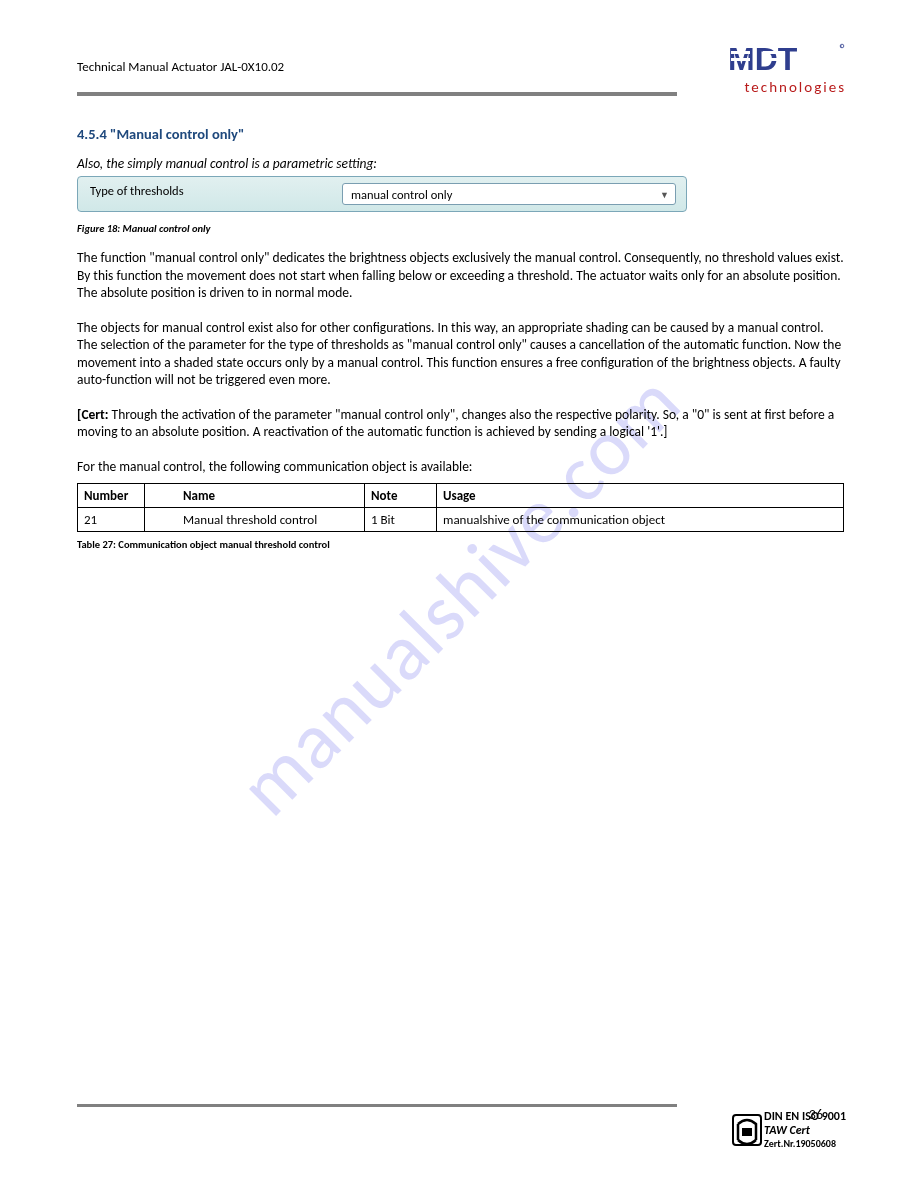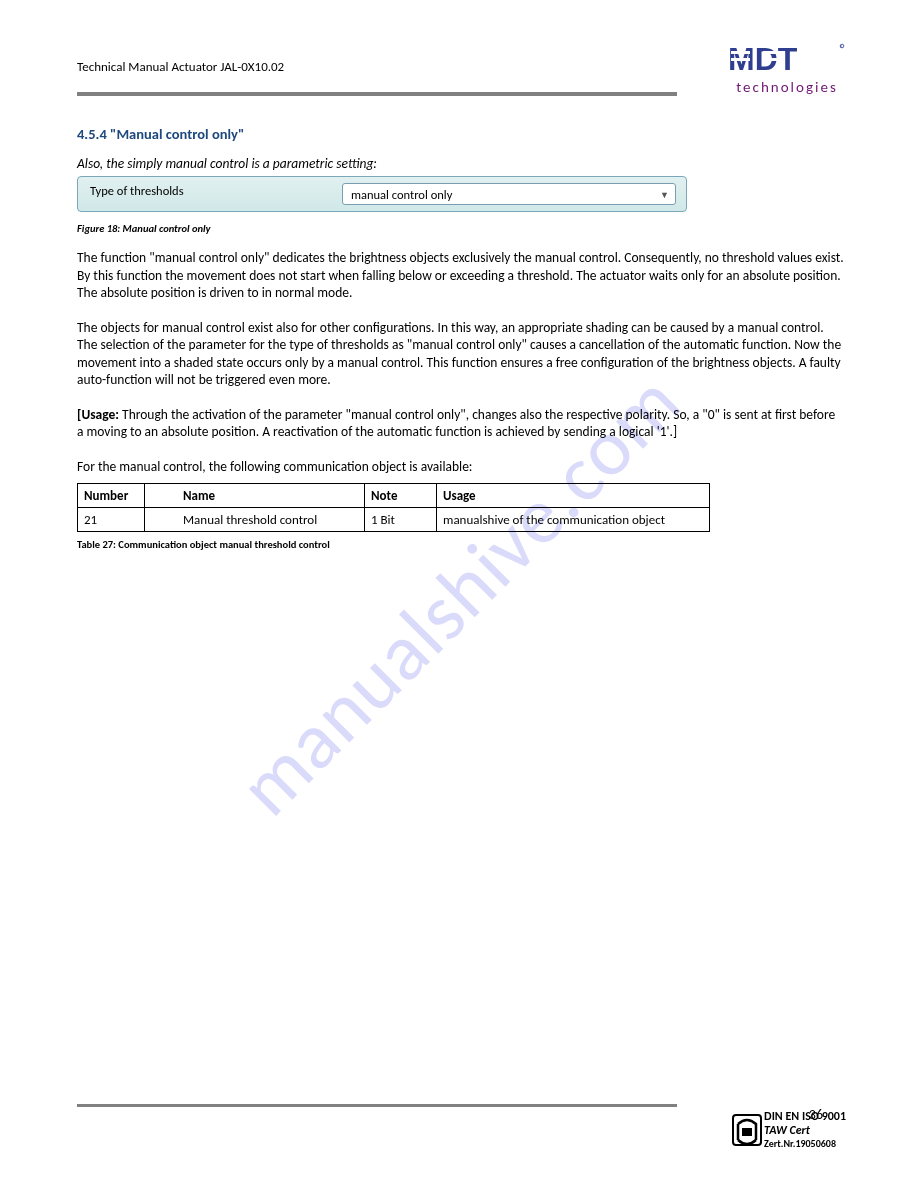--- a/index.html
+++ b/index.html
@@ -22,21 +22,21 @@
       pointer-events: none;
       z-index: 0;
       letter-spacing: 1px;
       white-space: nowrap;
     }
     .top-rule { position: absolute; left: 77px; top: 92px; width: 600px; height: 4px; background: #808080; }
     .bottom-rule { position: absolute; left: 77px; top: 1104px; width: 600px; height: 3px; background: #808080; }
     .page-number { position: absolute; right: 95px; top: 1106px; font-size: 14px; }
     .logo-top { position: absolute; right: 72px; top: 42px; text-align: center; }
     .logo-top svg { display: block; }
-    .logo-sub { color: #701a75; font-size: 15px; letter-spacing: 2px; margin-top: 2px; }
+    .logo-sub { color: #b91c1c; font-size: 15px; letter-spacing: 2px; margin-top: 2px; text-align: right; }
     .header-title { position: absolute; left: 77px; top: 59px; font-size: 13px; }
     .content { position: absolute; left: 77px; top: 125px; width: 767px; }
     .section-heading { font-size: 14.5px; font-weight: bold; color: #1F497D; margin-bottom: 12px; }
     .italic-line { font-style: italic; margin-bottom: 4px; }
     .p { margin-bottom: 4px; line-height: 1.3; }
     .space { height: 13px; }
     .control-row {
       width: 610px;
       background: linear-gradient(to bottom, #e1f0f0 0%, #d0e8e8 100%);
       border: 1px solid #7ba7b8;
@@ -57,21 +57,21 @@
       align-items: center;
       justify-content: space-between;
       padding: 0 6px 0 8px;
       font-size: 12.5px;
     }
     .chevron { font-size: 9px; color: #555; }
     .figcap { font-size: 10.5px; font-weight: bold; margin: 4px 0 14px 0; font-style: italic; }
     .bold { font-weight: bold; }
     table.thresh {
       border-collapse: collapse;
-      width: 633px;
+      width: 767px;
       margin-top: 8px;
     }
     table.thresh th, table.thresh td {
       border: 1px solid #000;
       padding: 4px 6px;
       text-align: left;
       vertical-align: top;
       font-size: 13px;
     }
     table.thresh th { font-weight: bold; }
@@ -123,21 +123,21 @@
   <div class="figcap">Figure 18: Manual control only</div>
 
   <div class="p">The function "manual control only" dedicates the brightness objects exclusively the manual control. Consequently, no threshold values exist. By this function the movement does not start when falling below or exceeding a threshold. The actuator waits only for an absolute position. The absolute position is driven to in normal mode.</div>
   <div class="space"></div>
   <div class="p">
     <span>The objects for manual control exist also for other configurations. In this way, an appropriate shading can be caused by a manual control. </span>
     <span>The selection of the parameter for the type of thresholds as "manual control only" causes a cancellation of the automatic function. Now the movement into a shaded state occurs only by a manual control. This function ensures a free configuration of the brightness objects. A faulty auto-function will not be triggered even more.</span>
   </div>
   <div class="space"></div>
   <div class="p">
-    <span class="bold">[Usage:</span><span> Through the activation of the parameter "manual control only", changes also the respective polarity. So, a "0" is sent at first before a moving to an absolute position. A reactivation of the automatic function is achieved by sending a logical '1'.]</span>
+    <span class="bold">[Cert:</span><span> Through the activation of the parameter "manual control only", changes also the respective polarity. So, a "0" is sent at first before a moving to an absolute position. A reactivation of the automatic function is achieved by sending a logical '1'.]</span>
   </div>
   <div class="space"></div>
   <div class="p">For the manual control, the following communication object is available:</div>
 
   <table class="thresh">
     <tbody>
         <tr>
       <th class="c1">Number</th>
       <th class="c2">Name</th>
       <th class="c3">Note</th>

